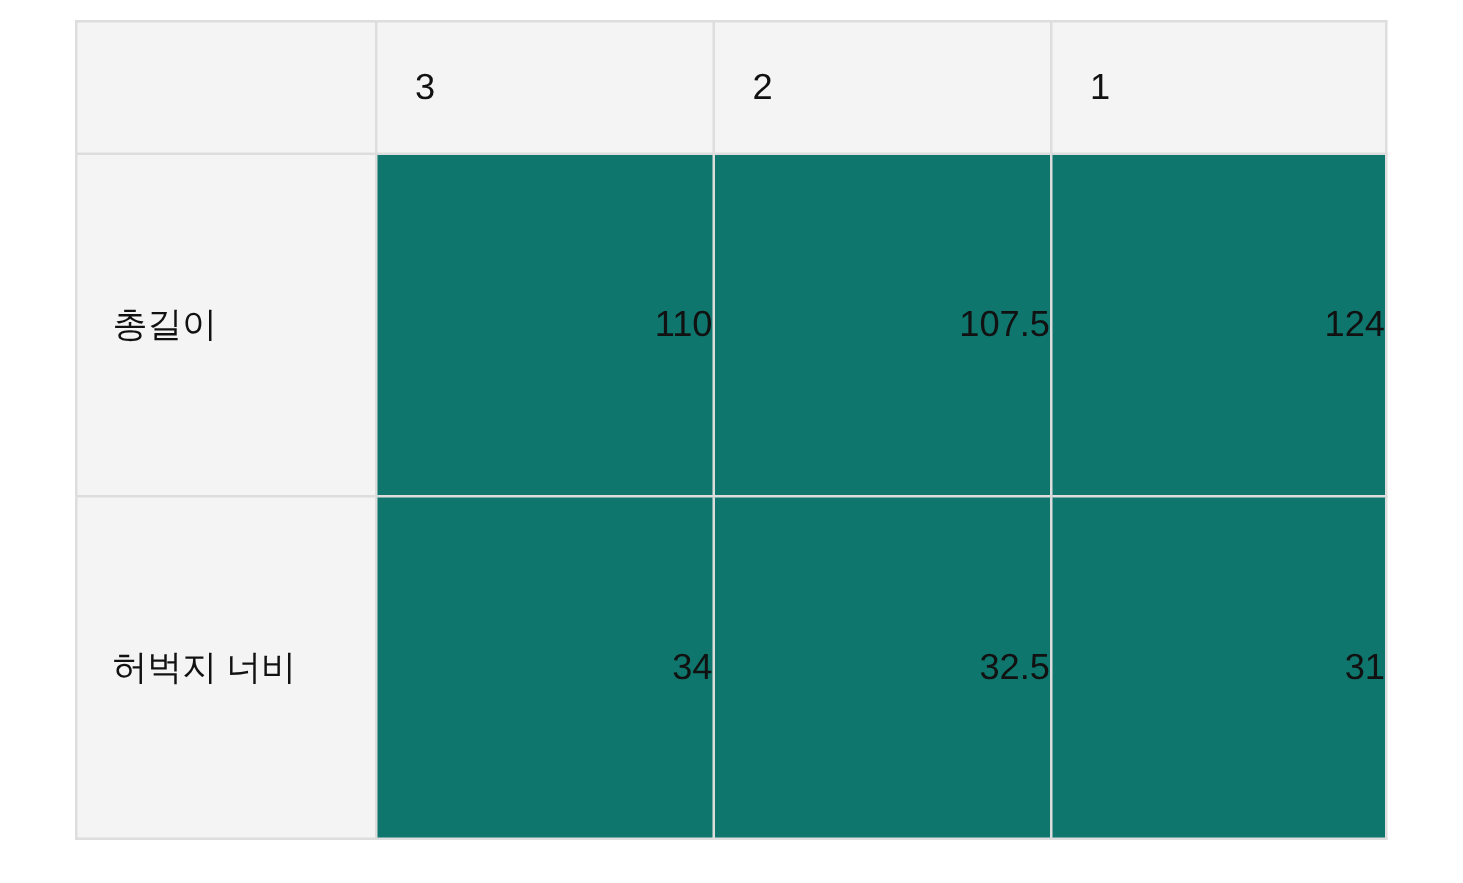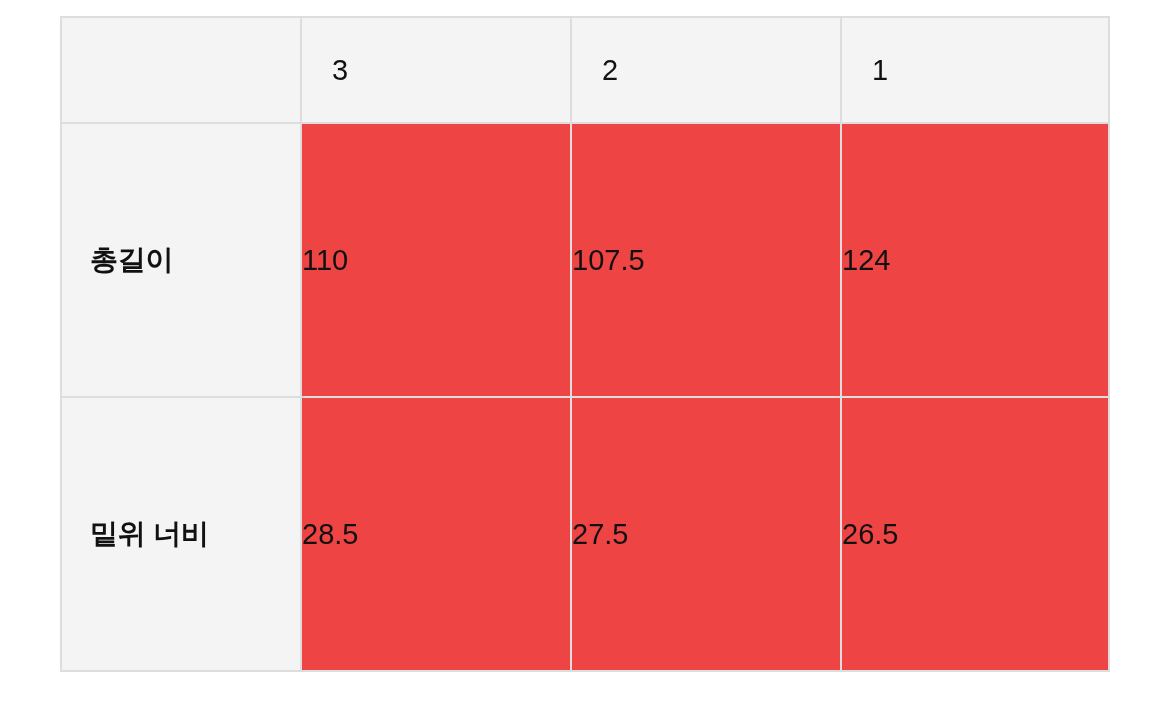--- a/index.html
+++ b/index.html
@@ -54,30 +54,31 @@
   }
   table.size-table thead th.corner-cell {
     padding-left: 0;
   }
 
   
   table.size-table tbody tr { height: 110px; }
 
   table.size-table tbody th.row-label {
     background: #f4f4f4;
-    font-weight: 700;
+    font-weight: 400;
     font-size: 28px;
     padding-left: 28px;
     letter-spacing: -0.2px;
   }
 
   table.size-table tbody td.value-cell {
-    background: #ef4444;
+    background: #0f766e;
     font-weight: 400;
     font-size: 29px;
+    text-align: right;
   }
 </style>
 </head>
 <body>
 
 <div id="size-chart-wrap">
   <table class="size-table">
     <colgroup>
       <col class="c-label">
       <col class="c-v3">
@@ -93,20 +94,20 @@
       </tr>
     </thead>
     <tbody>
       <tr>
         <th class="row-label">총길이</th>
         <td class="value-cell">110</td>
         <td class="value-cell">107.5</td>
         <td class="value-cell">124</td>
       </tr>
       <tr>
-        <th class="row-label">밑위 너비</th>
-        <td class="value-cell">28.5</td>
-        <td class="value-cell">27.5</td>
-        <td class="value-cell">26.5</td>
+        <th class="row-label">허벅지 너비</th>
+        <td class="value-cell">34</td>
+        <td class="value-cell">32.5</td>
+        <td class="value-cell">31</td>
       </tr>
     </tbody>
   </table>
 </div>
 
 </body></html>

